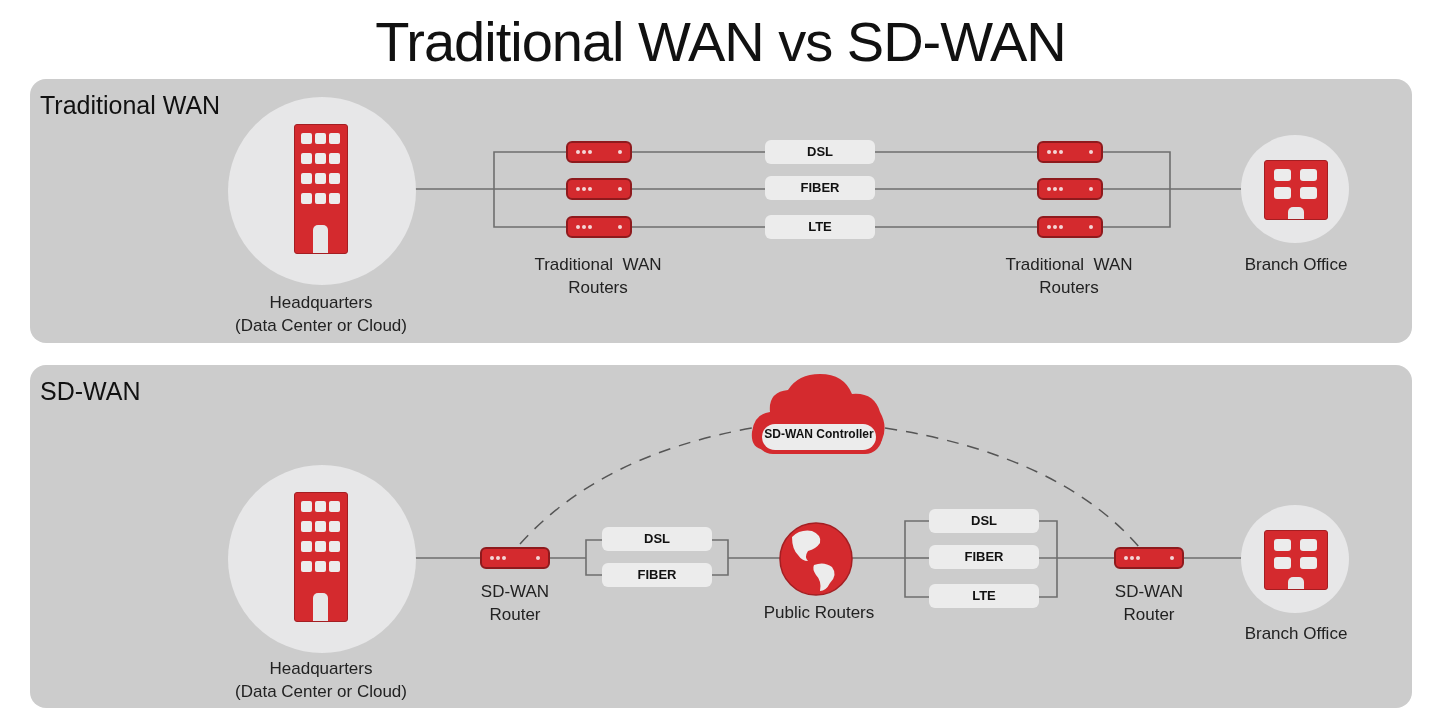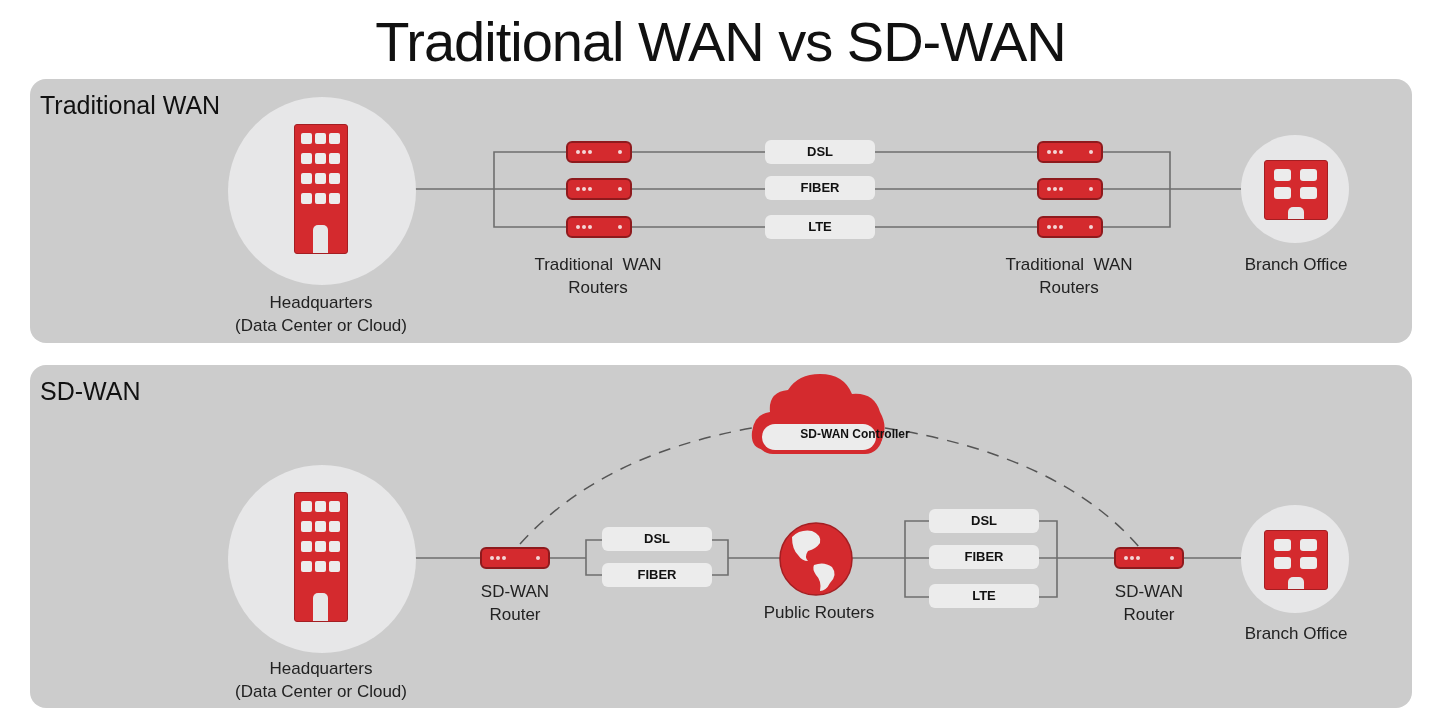--- a/index.html
+++ b/index.html
@@ -159,21 +159,21 @@
     <i class="win" style="left:35px;top:26px"></i>
   <i class="door"></i>
 </div>
 <div class="caption" style="left:1220px; top:253px; width:152px;">Branch Office</div>
 
 <svg class="cloud" style="left:748px; top:370px;" width="142" height="90" viewBox="0 0 142 90">
   <path d="M 20 80 Q 2 80 4 62 Q 6 44 22 42 Q 20 22 40 20 Q 50 4 72 4 Q 96 4 104 24 Q 126 22 132 42 Q 140 56 134 70 Q 128 82 112 82 Z" fill="#d42a2e"></path>
   <rect x="8" y="50" width="126" height="34" rx="17" fill="#d42a2e"></rect>
   <rect x="14" y="54" width="114" height="26" rx="13" fill="#ececec"></rect>
 </svg>
-<div class="cloud-label" style="left:760px; top:427px; width:118px;margin-left:36px;">SD-WAN Controller</div>
+<div class="cloud-label" style="left:760px; top:427px; width:118px;">SD-WAN Controller</div>
 
 <div class="circle" style="left:228px; top:465px; width:188px; height:188px;"></div>
 <div class="hq-building" style="left:294px; top:492px;">
   <i class="win" style="left:6px;top:8px"></i>
     <i class="win" style="left:20px;top:8px"></i>
     <i class="win" style="left:34px;top:8px"></i>
   <i class="win" style="left:6px;top:28px"></i>
     <i class="win" style="left:20px;top:28px"></i>
     <i class="win" style="left:34px;top:28px"></i>
   <i class="win" style="left:6px;top:48px"></i>

